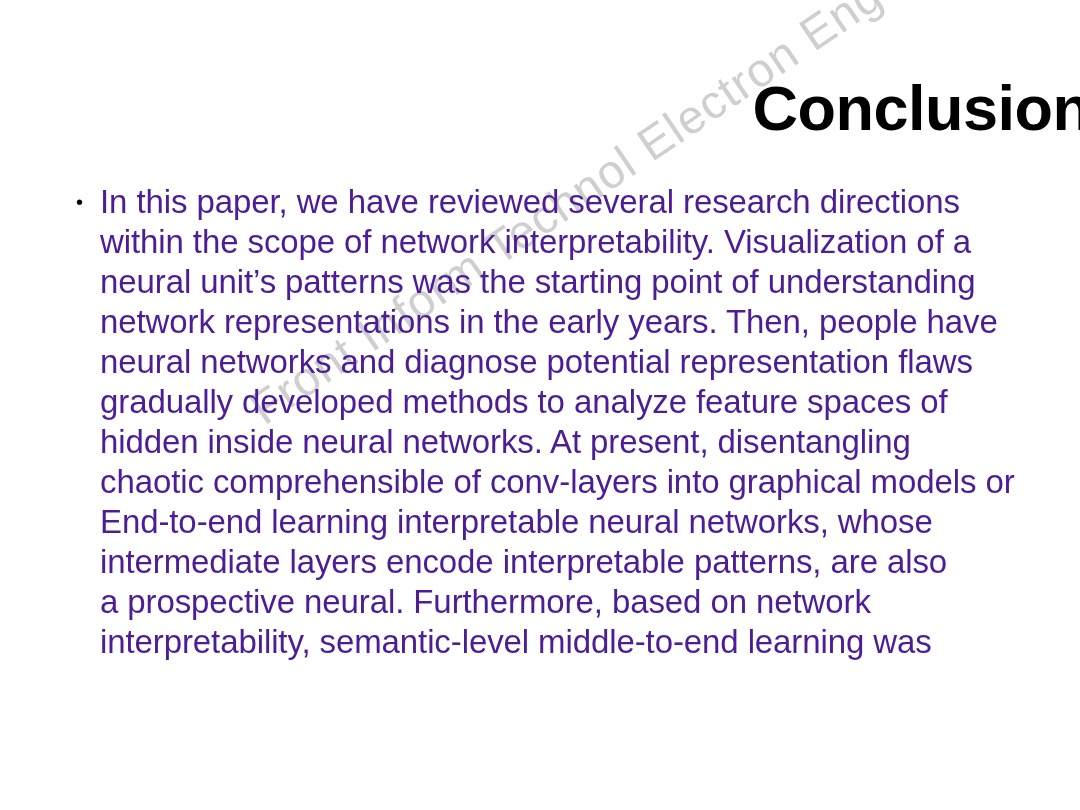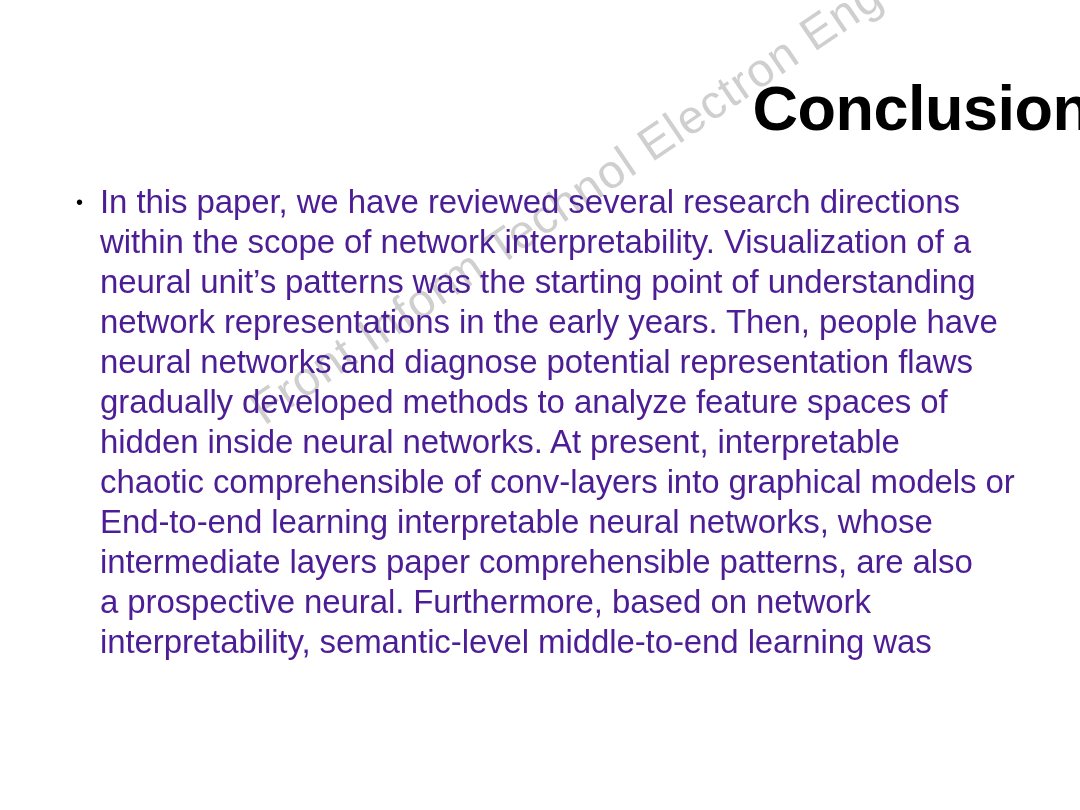--- a/index.html
+++ b/index.html
@@ -109,23 +109,23 @@
   <div id="body-block">
     <div class="bullet-row">
       <span class="bullet-marker">•</span>
       <div class="bullet-body">
         <div class="body-line">In this paper, we have reviewed several research directions</div>
         <div class="body-line">within the scope of network interpretability. Visualization of a</div>
         <div class="body-line">neural unit’s patterns was the starting point of understanding</div>
         <div class="body-line">network representations in the early years. Then, people have</div>
         <div class="body-line">neural networks and diagnose potential representation flaws</div>
         <div class="body-line">gradually developed methods to analyze feature spaces of</div>
-        <div class="body-line">hidden inside neural networks. At present, interpretable</div>
+        <div class="body-line">hidden inside neural networks. At present, disentangling</div>
         <div class="body-line">chaotic comprehensible of conv-layers into graphical models or</div>
         <div class="body-line">End-to-end learning interpretable neural networks, whose</div>
-        <div class="body-line">intermediate layers paper comprehensible patterns, are also</div>
+        <div class="body-line">intermediate layers encode interpretable patterns, are also</div>
         <div class="body-line">a prospective neural. Furthermore, based on network</div>
         <div class="body-line">interpretability, semantic-level middle-to-end learning was</div>
       </div>
     </div>
   </div>
 
 </div>
 
 </body></html>

